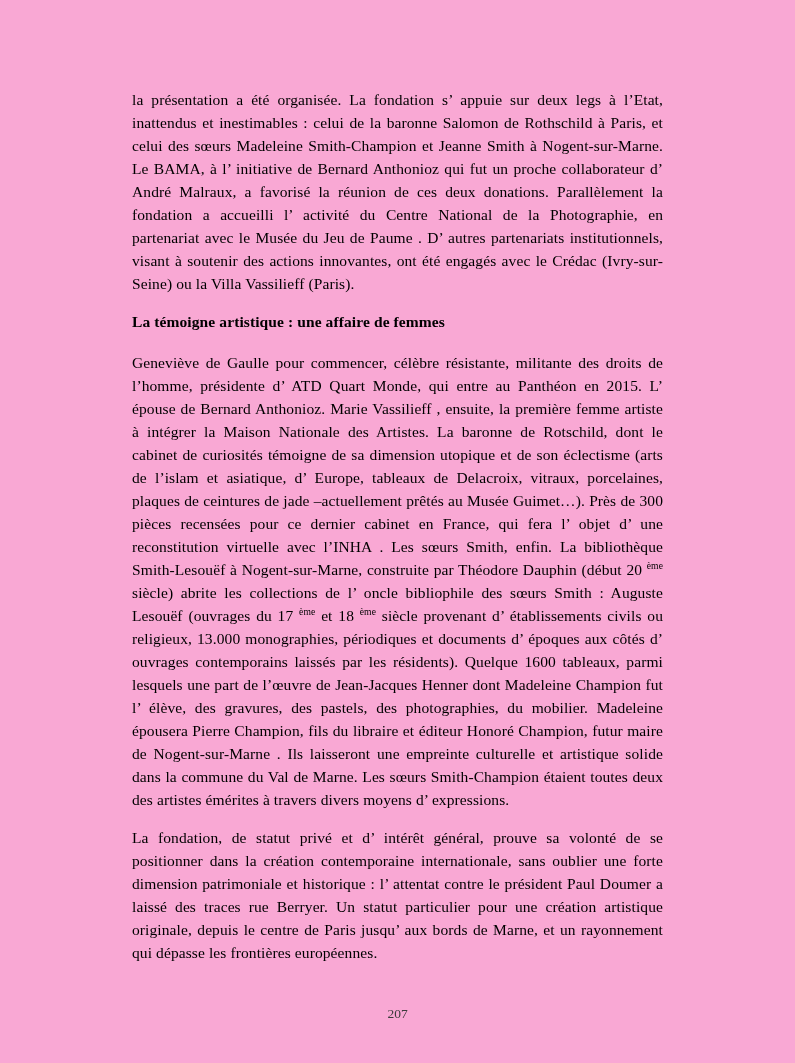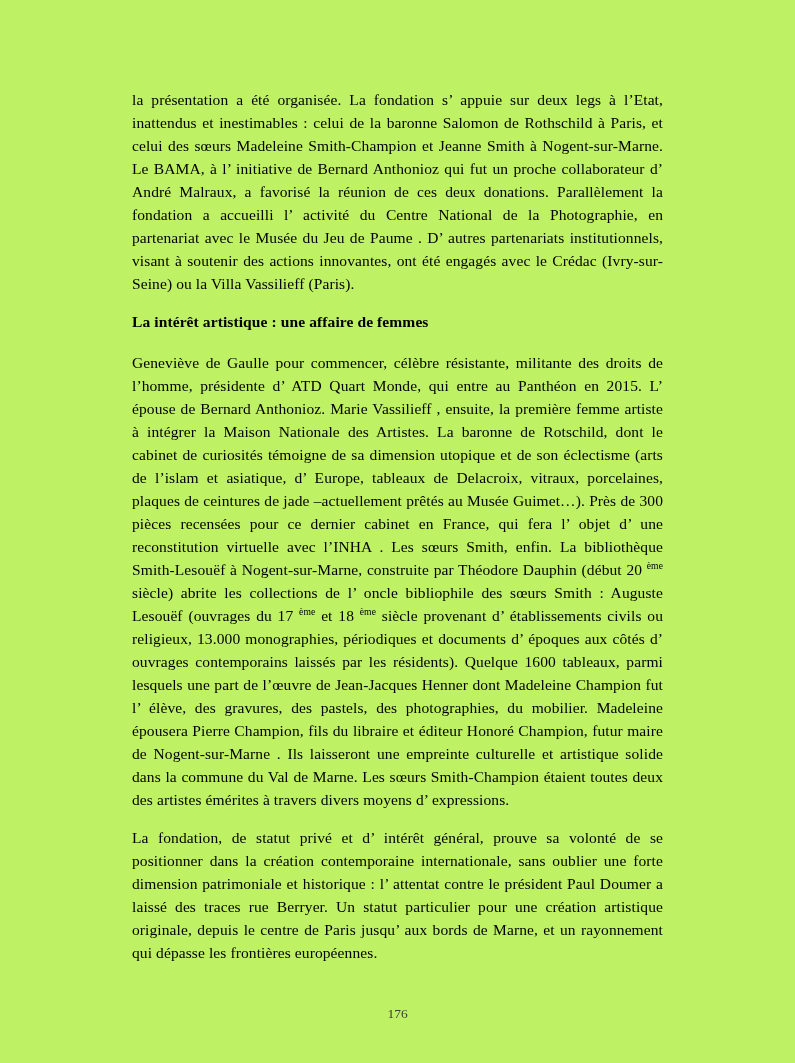--- a/index.html
+++ b/index.html
@@ -5,21 +5,21 @@
 <style>
   html, body {
     margin: 0;
     padding: 0;
     background: #ffffff;
   }
   .page {
     position: relative;
     width: 795px;
     height: 1063px;
-    background: #bef264;
+    background: #f9a8d4;
     color: #000000;
     font-family: "Liberation Serif", "DejaVu Serif", serif;
     overflow: hidden;
   }
   .text-block {
     position: absolute;
     left: 132px;
     top: 88px;
     width: 531px;
     text-align: justify;
@@ -51,20 +51,20 @@
     font-size: 13.5px;
     color: #3c3c3c;
   }
 </style>
 </head>
 <body>
 
 <div class="page">
   <main class="text-block" id="text-block">
       <p><span>la présentation a été organisée. La fondation s’ appuie sur deux legs à l’Etat, inattendus et inestimables : celui de la baronne Salomon de Rothschild à Paris, et celui des sœurs Madeleine Smith-Champion et Jeanne Smith à Nogent-sur-Marne. Le BAMA, à l’ initiative de Bernard Anthonioz qui fut un proche collaborateur d’ André Malraux, a favorisé la réunion de ces deux donations. Parallèlement la fondation a accueilli l’ activité du Centre National de la Photographie, en partenariat avec le Musée du Jeu de Paume . D’ autres partenariats institutionnels, visant à soutenir des actions innovantes, ont été engagés avec le Crédac (Ivry-sur-Seine) ou la Villa Vassilieff (Paris).</span></p>
-      <h2><span>La intérêt artistique : une affaire de femmes</span></h2>
+      <h2><span>La témoigne artistique : une affaire de femmes</span></h2>
       <p><span>Geneviève de Gaulle pour commencer, célèbre résistante, militante des droits de l’homme, présidente d’ ATD Quart Monde, qui entre au Panthéon en 2015. L’ épouse de Bernard Anthonioz. Marie Vassilieff , ensuite, la première femme artiste à intégrer la Maison Nationale des Artistes. La baronne de Rotschild, dont le cabinet de curiosités témoigne de sa dimension utopique et de son éclectisme (arts de l’islam et asiatique, d’ Europe, tableaux de Delacroix, vitraux, porcelaines, plaques de ceintures de jade –actuellement prêtés au Musée Guimet…). Près de 300 pièces recensées pour ce dernier cabinet en France, qui fera l’ objet d’ une reconstitution virtuelle avec l’INHA . Les sœurs Smith, enfin. La bibliothèque Smith-Lesouëf à Nogent-sur-Marne, construite par Théodore Dauphin (début 20 </span><sup>ème</sup><span> siècle) abrite les collections de l’ oncle bibliophile des sœurs Smith : Auguste Lesouëf (ouvrages du 17 </span><sup>ème</sup><span> et 18 </span><sup>ème</sup><span> siècle provenant d’ établissements civils ou religieux, 13.000 monographies, périodiques et documents d’ époques aux côtés d’ ouvrages contemporains laissés par les résidents). Quelque 1600 tableaux, parmi lesquels une part de l’œuvre de Jean-Jacques Henner dont Madeleine Champion fut l’ élève, des gravures, des pastels, des photographies, du mobilier. Madeleine épousera Pierre Champion, fils du libraire et éditeur Honoré Champion, futur maire de Nogent-sur-Marne . Ils laisseront une empreinte culturelle et artistique solide dans la commune du Val de Marne. Les sœurs Smith-Champion étaient toutes deux des artistes émérites à travers divers moyens d’ expressions.</span></p>
       <p><span>La fondation, de statut privé et d’ intérêt général, prouve sa volonté de se positionner dans la création contemporaine internationale, sans oublier une forte dimension patrimoniale et historique : l’ attentat contre le président Paul Doumer a laissé des traces rue Berryer. Un statut particulier pour une création artistique originale, depuis le centre de Paris jusqu’ aux bords de Marne, et un rayonnement qui dépasse les frontières européennes.</span></p>
     </main>
   <div class="footer">
-    <span>176</span>
+    <span>207</span>
   </div>
 </div>
 
 </body></html>

